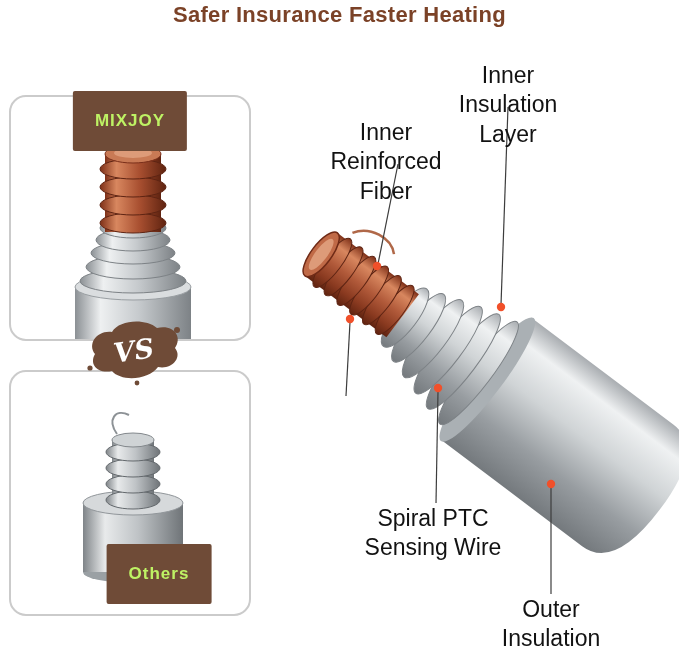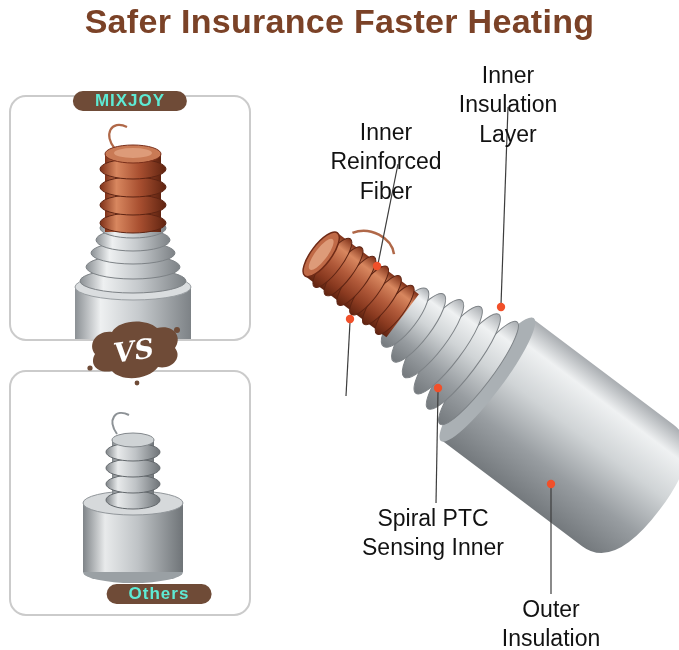--- a/index.html
+++ b/index.html
@@ -1,36 +1,36 @@
 <!DOCTYPE html>
 <html><head>
 <meta charset="utf-8">
 <style>
   * { margin:0; padding:0; box-sizing:border-box; }
   html,body { background:#fff; font-family:"Liberation Sans", sans-serif; }
   .canvas { position:relative; width:679px; height:650px; background:#fff; overflow:hidden; }
 
   .title {
     position:absolute; top:2px; left:0; width:100%;
-    text-align:center; font-size:34px; font-weight:bold;
+    text-align:center; font-size:22px; font-weight:bold;
     color:#7b4227; letter-spacing:.3px; z-index:4;
   }
 
   .panel {
     position:absolute; left:9px; width:242px; height:246px;
     border:2px solid #cbcbcb; border-radius:17px; background:#fff; z-index:2;
   }
   .panel-top { top:95px; }
   .panel-bottom { top:370px; }
   .panel-art { position:absolute; left:0; top:0; width:238px; height:242px; }
 
   .badge {
     position:absolute; left:50%; transform:translateX(-50%);
-    background:#6f4b37; color:#5eead4; font-weight:bold; font-size:17px;
-    padding:0 22px; border-radius:15px; letter-spacing:1px; white-space:nowrap; z-index:3;
+    background:#6f4b37; color:#bef264; font-weight:bold; font-size:17px;
+    padding:20px 22px; border-radius:2px; letter-spacing:1px; white-space:nowrap; z-index:3;
   }
   .badge-top { top:-6px; }
   .badge-bottom { bottom:10px;margin-left:29px; }
 
   .vs { position:absolute; left:85px; top:318px; width:98px; height:68px; z-index:5; }
   .vs svg { position:absolute; left:0; top:0; width:100%; height:100%; }
   .vs-text {
     position:absolute; left:0; top:0; width:100%; height:100%;
     display:flex; align-items:center; justify-content:center;
     color:#fff; font-family:"DejaVu Serif", serif; font-style:italic; font-weight:bold;
@@ -186,17 +186,17 @@
       <circle cx="438" cy="388" r="4.2"></circle>
       <circle cx="551" cy="484" r="4.2"></circle>
     </g>
   </svg>
 
   <div class="callout callout-1">Inner
 Insulation Layer</div>
   <div class="callout callout-2">Inner
 Reinforced Fiber</div>
   <div class="callout callout-4">Spiral PTC
-Sensing Inner</div>
+Sensing Wire</div>
   <div class="callout callout-5">Outer
 Insulation Faster</div>
 
 </div>
 
 </body></html>

